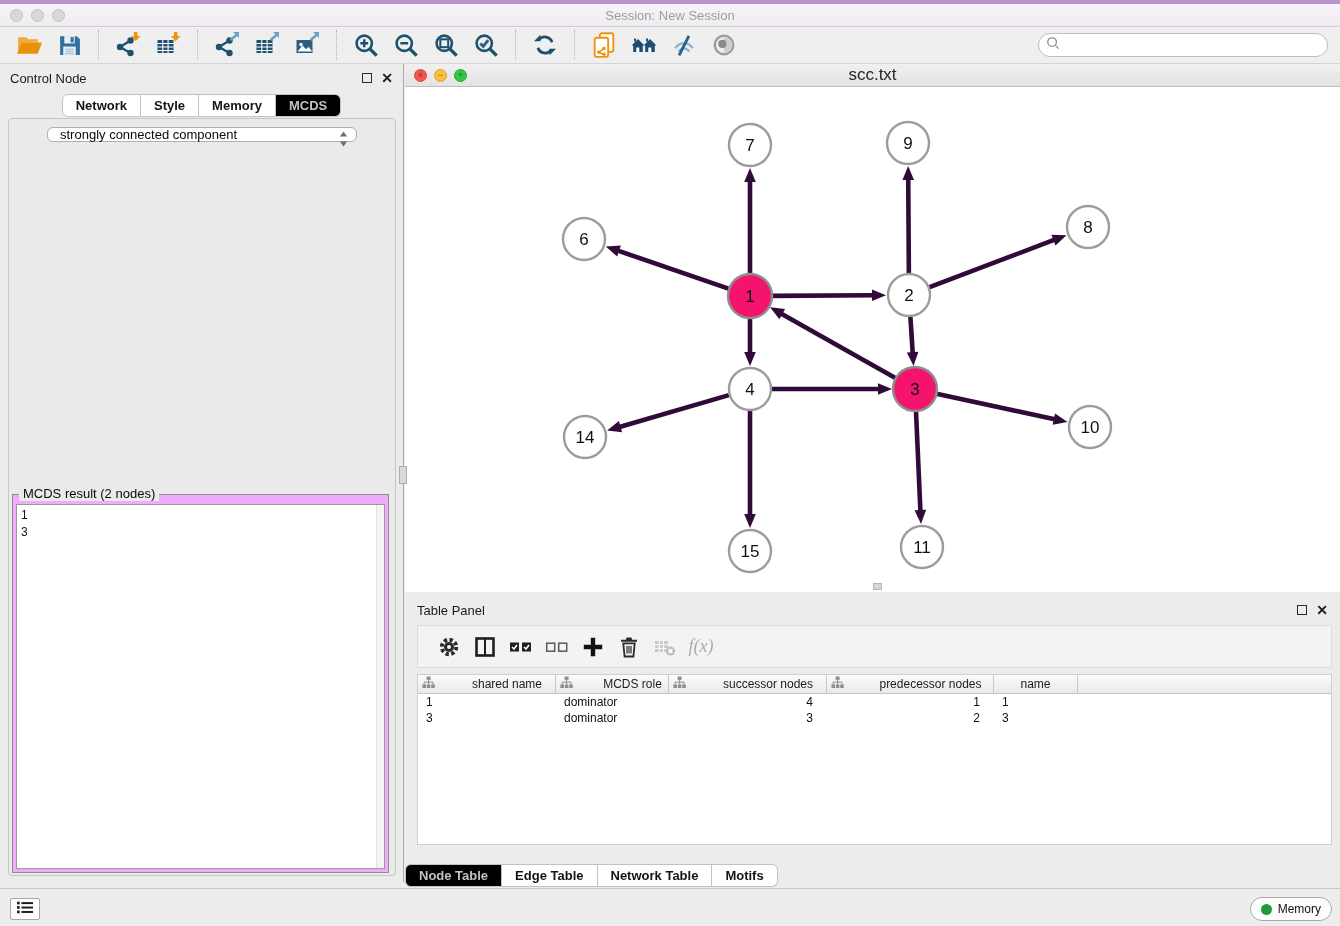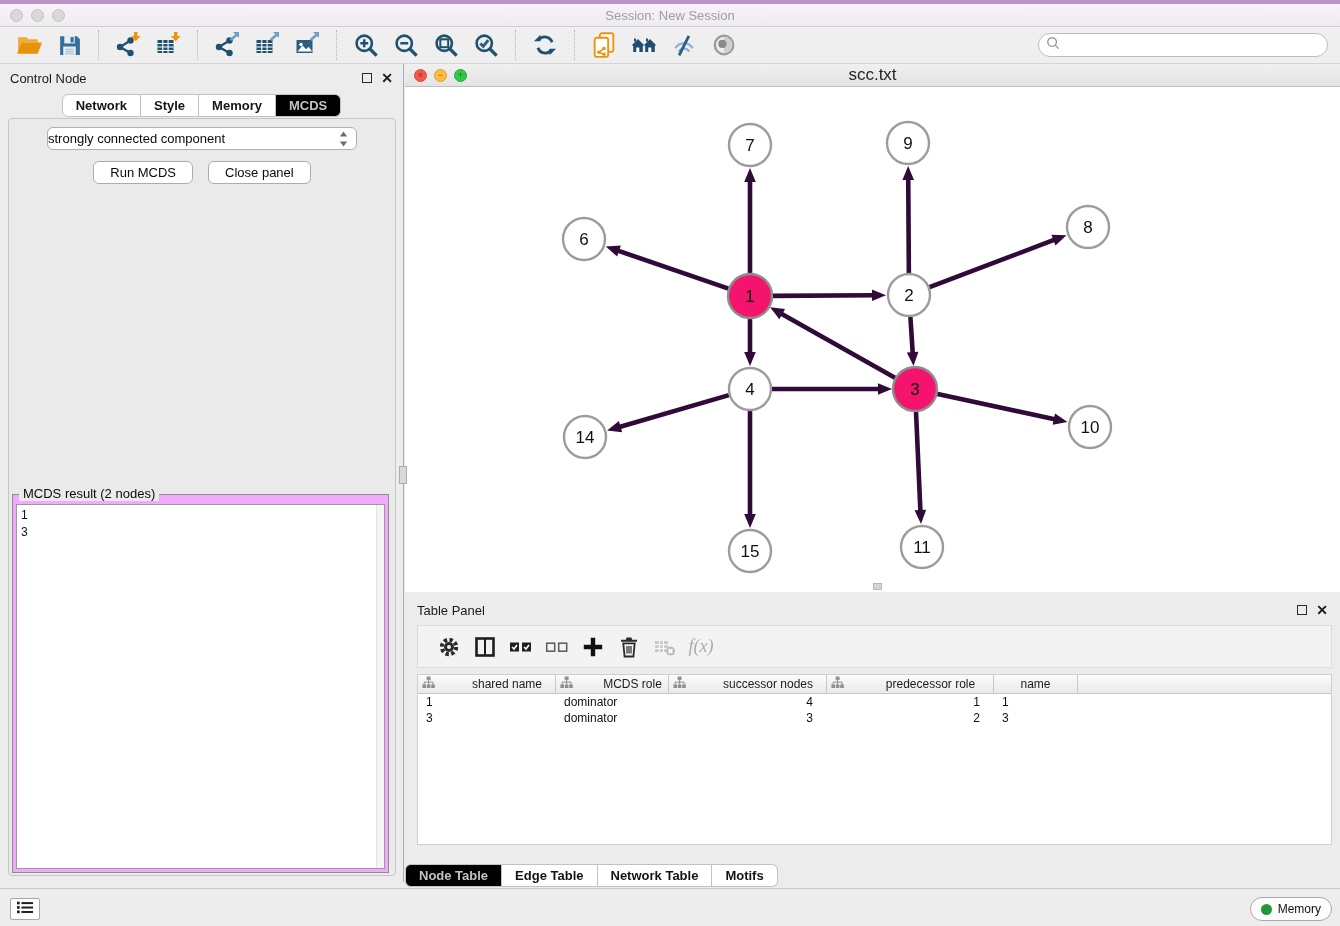--- a/index.html
+++ b/index.html
@@ -25,21 +25,21 @@
   .close-icon { font-size:14px; font-weight:bold; color:#1A1A1A; line-height:1; }
 
   .tabs-row { display:flex; justify-content:center; margin-top:2px; position:relative; z-index:2; }
   .tab { border:1px solid #C2C2C2; border-left-width:0; background:#fff; font-size:13px; font-weight:600; color:#141414; padding:3px 13px; }
   .tab:first-child { border-left-width:1px; border-radius:6px 0 0 6px; }
   .tab:last-child { border-radius:0 6px 6px 0; }
   .tab.active { background:#000000; color:#C3C3C3; }
 
   .cp-box { position:absolute; left:8px; top:54px; width:388px; height:758px; background:#EAEAEA; border:1px solid #C6C6C6; border-radius:4px; }
   .opt-label { margin-top:23px; text-align:center; font-size:13px; color:#0A0A0A; }
-  .dropdown { margin:8px auto 0 auto; width:310px; height:23px; background:#fff; border:1px solid #AFAFAF; border-radius:6px; display:flex; align-items:center; font-size:13px; color:#0A0A0A; position:relative; }
+  .dropdown { margin:8px auto 0 auto; width:310px; height:15px; background:#fff; border:1px solid #AFAFAF; border-radius:6px; display:flex; align-items:center; font-size:13px; color:#0A0A0A; padding-left:12px; position:relative; }
   .dropdown .stepper { position:absolute; right:7px; top:2px; }
   .btn-row { display:flex; justify-content:center; gap:15px; margin-top:11px; }
   .cp-btn { background:#fff; border:1px solid #ACACAC; border-radius:6px; font-size:13px; color:#0A0A0A; padding:3px 16px; font-family:"Liberation Sans",sans-serif; }
 
   .result-fieldset { position:absolute; left:12px; top:430px; width:377px; height:379px; border:1px solid #8E8E8E; background:#f0abfc; }
   .result-legend { position:absolute; top:-9px; left:6px; background:#EAEAEA; padding:0 4px; font-size:13px; color:#0A0A0A; }
   .result-text { position:absolute; left:3px; right:3px; top:9px; bottom:3px; background:#fff; border:1px solid #9A9A9A; font-size:12px; color:#111; padding:2px 0 0 4px; position:absolute; }
   .result-scrollbar { position:absolute; right:0; top:0; bottom:0; width:8px; background:#F4F4F4; border-left:1px solid #E2E2E2; }
   .result-line { line-height:17px; }
 
@@ -258,24 +258,20 @@
   <div class="cp-box">
     <div class="dropdown">
       <span>strongly connected component</span>
       <span class="stepper">
         <svg width="11" height="18" viewBox="0 0 11 18">
             <path d="M5.5 1.5l3.6 5H1.9z" fill="#6E6E6E"></path>
             <path d="M5.5 16.5l-3.6-5h7.2z" fill="#6E6E6E"></path>
           </svg>
       </span>
     </div>
-    <div class="btn-row">
-      <button class="cp-btn">Run MCDS</button>
-      <button class="cp-btn">Close panel</button>
-    </div>
   </div>
   <div class="result-fieldset">
     <span class="result-legend">MCDS result (2 nodes)</span>
     <div class="result-text" id="result-text">
       <div class="result-scrollbar"></div>
     <div class="result-line">1</div>
         <div class="result-line">3</div>
       </div>
   </div>
 </div>
@@ -499,21 +495,21 @@
         <div class="th-cell">
           <span><svg width="13" height="13" viewBox="0 0 13 13">
               <g fill="#8F8F8F">
                 <rect x="4.6" y="0.5" width="4" height="3.4"></rect>
                 <rect x="0.4" y="8.4" width="3.6" height="3.6"></rect>
                 <rect x="4.8" y="8.4" width="3.6" height="3.6"></rect>
                 <rect x="9.2" y="8.4" width="3.6" height="3.6"></rect>
               </g>
               <path d="M6.6 3.9v2.2M2.2 8.4V6.1h8.8v2.3M6.6 6.1v2.3" stroke="#8F8F8F" fill="none"></path>
             </svg></span>
-          <span class="th-label">predecessor role</span>
+          <span class="th-label">predecessor nodes</span>
         </div>
         <div class="th-cell">
           <span class="th-label">name</span>
         </div>
         <div class="th-cell"></div>
       </div>
     <div id="tbl-body">
         <div class="tbl-grid tbl-row">
           <div class="td-cell">1</div>
           <div class="td-cell">dominator</div>

